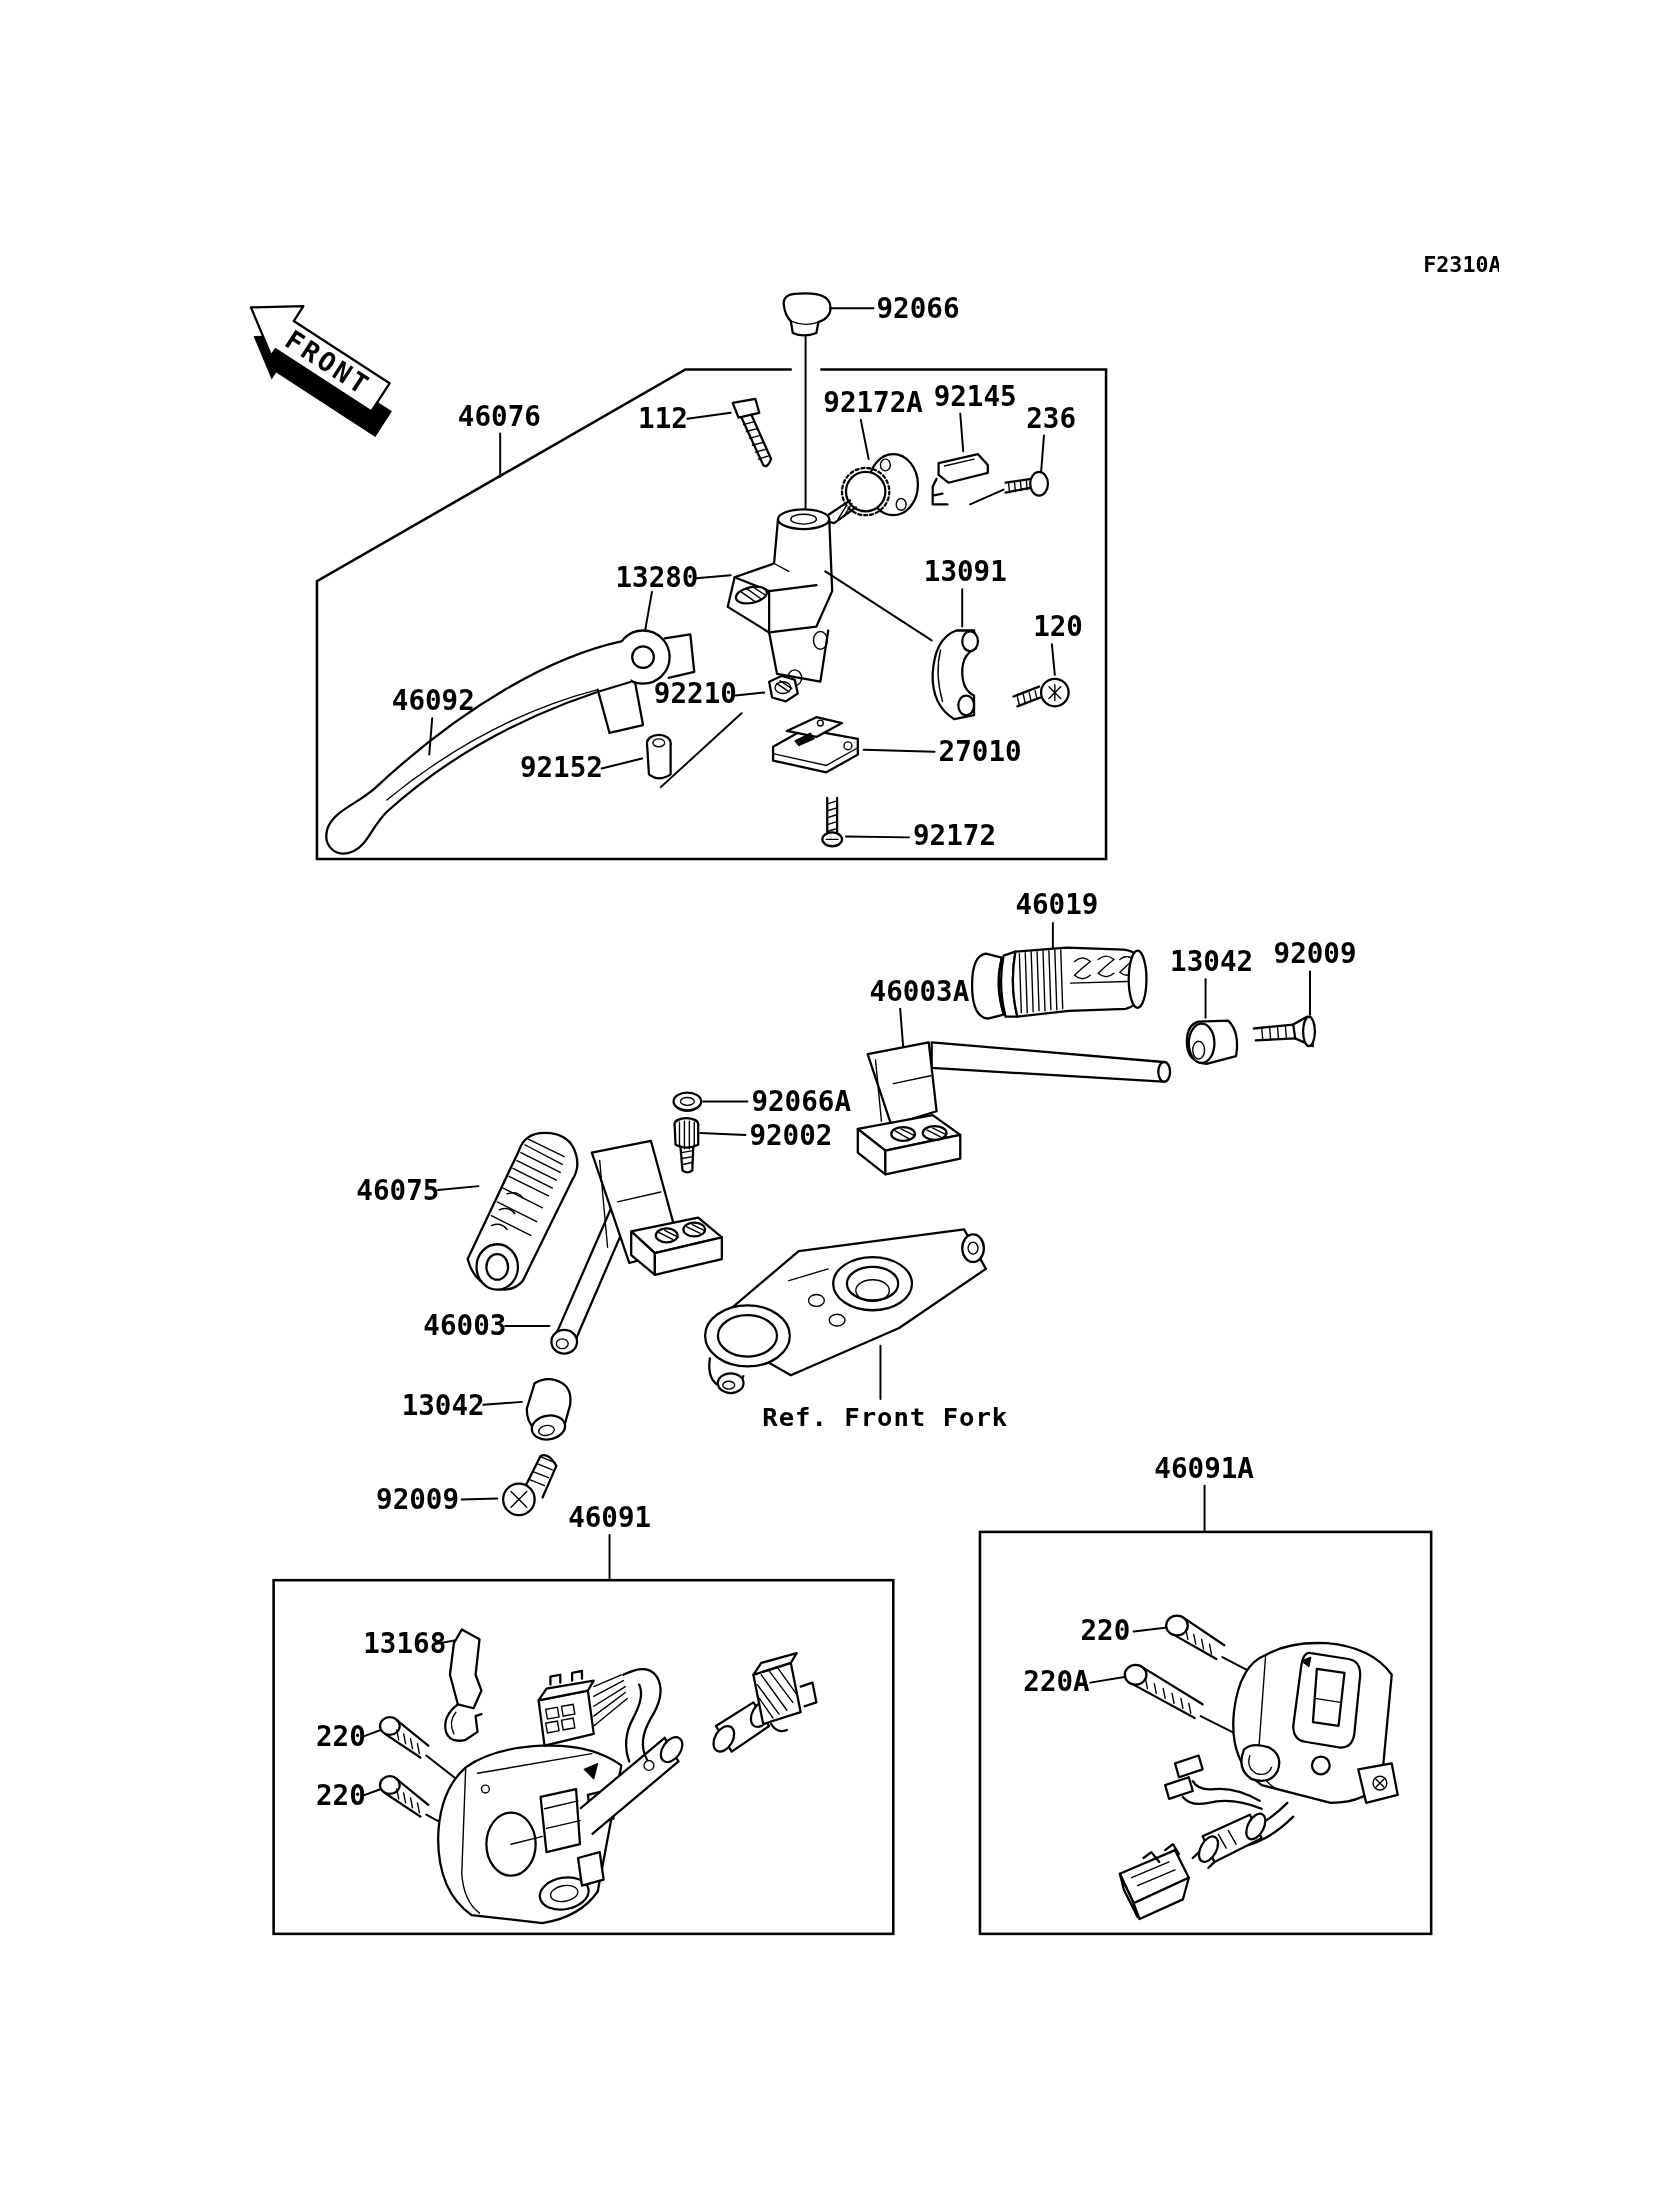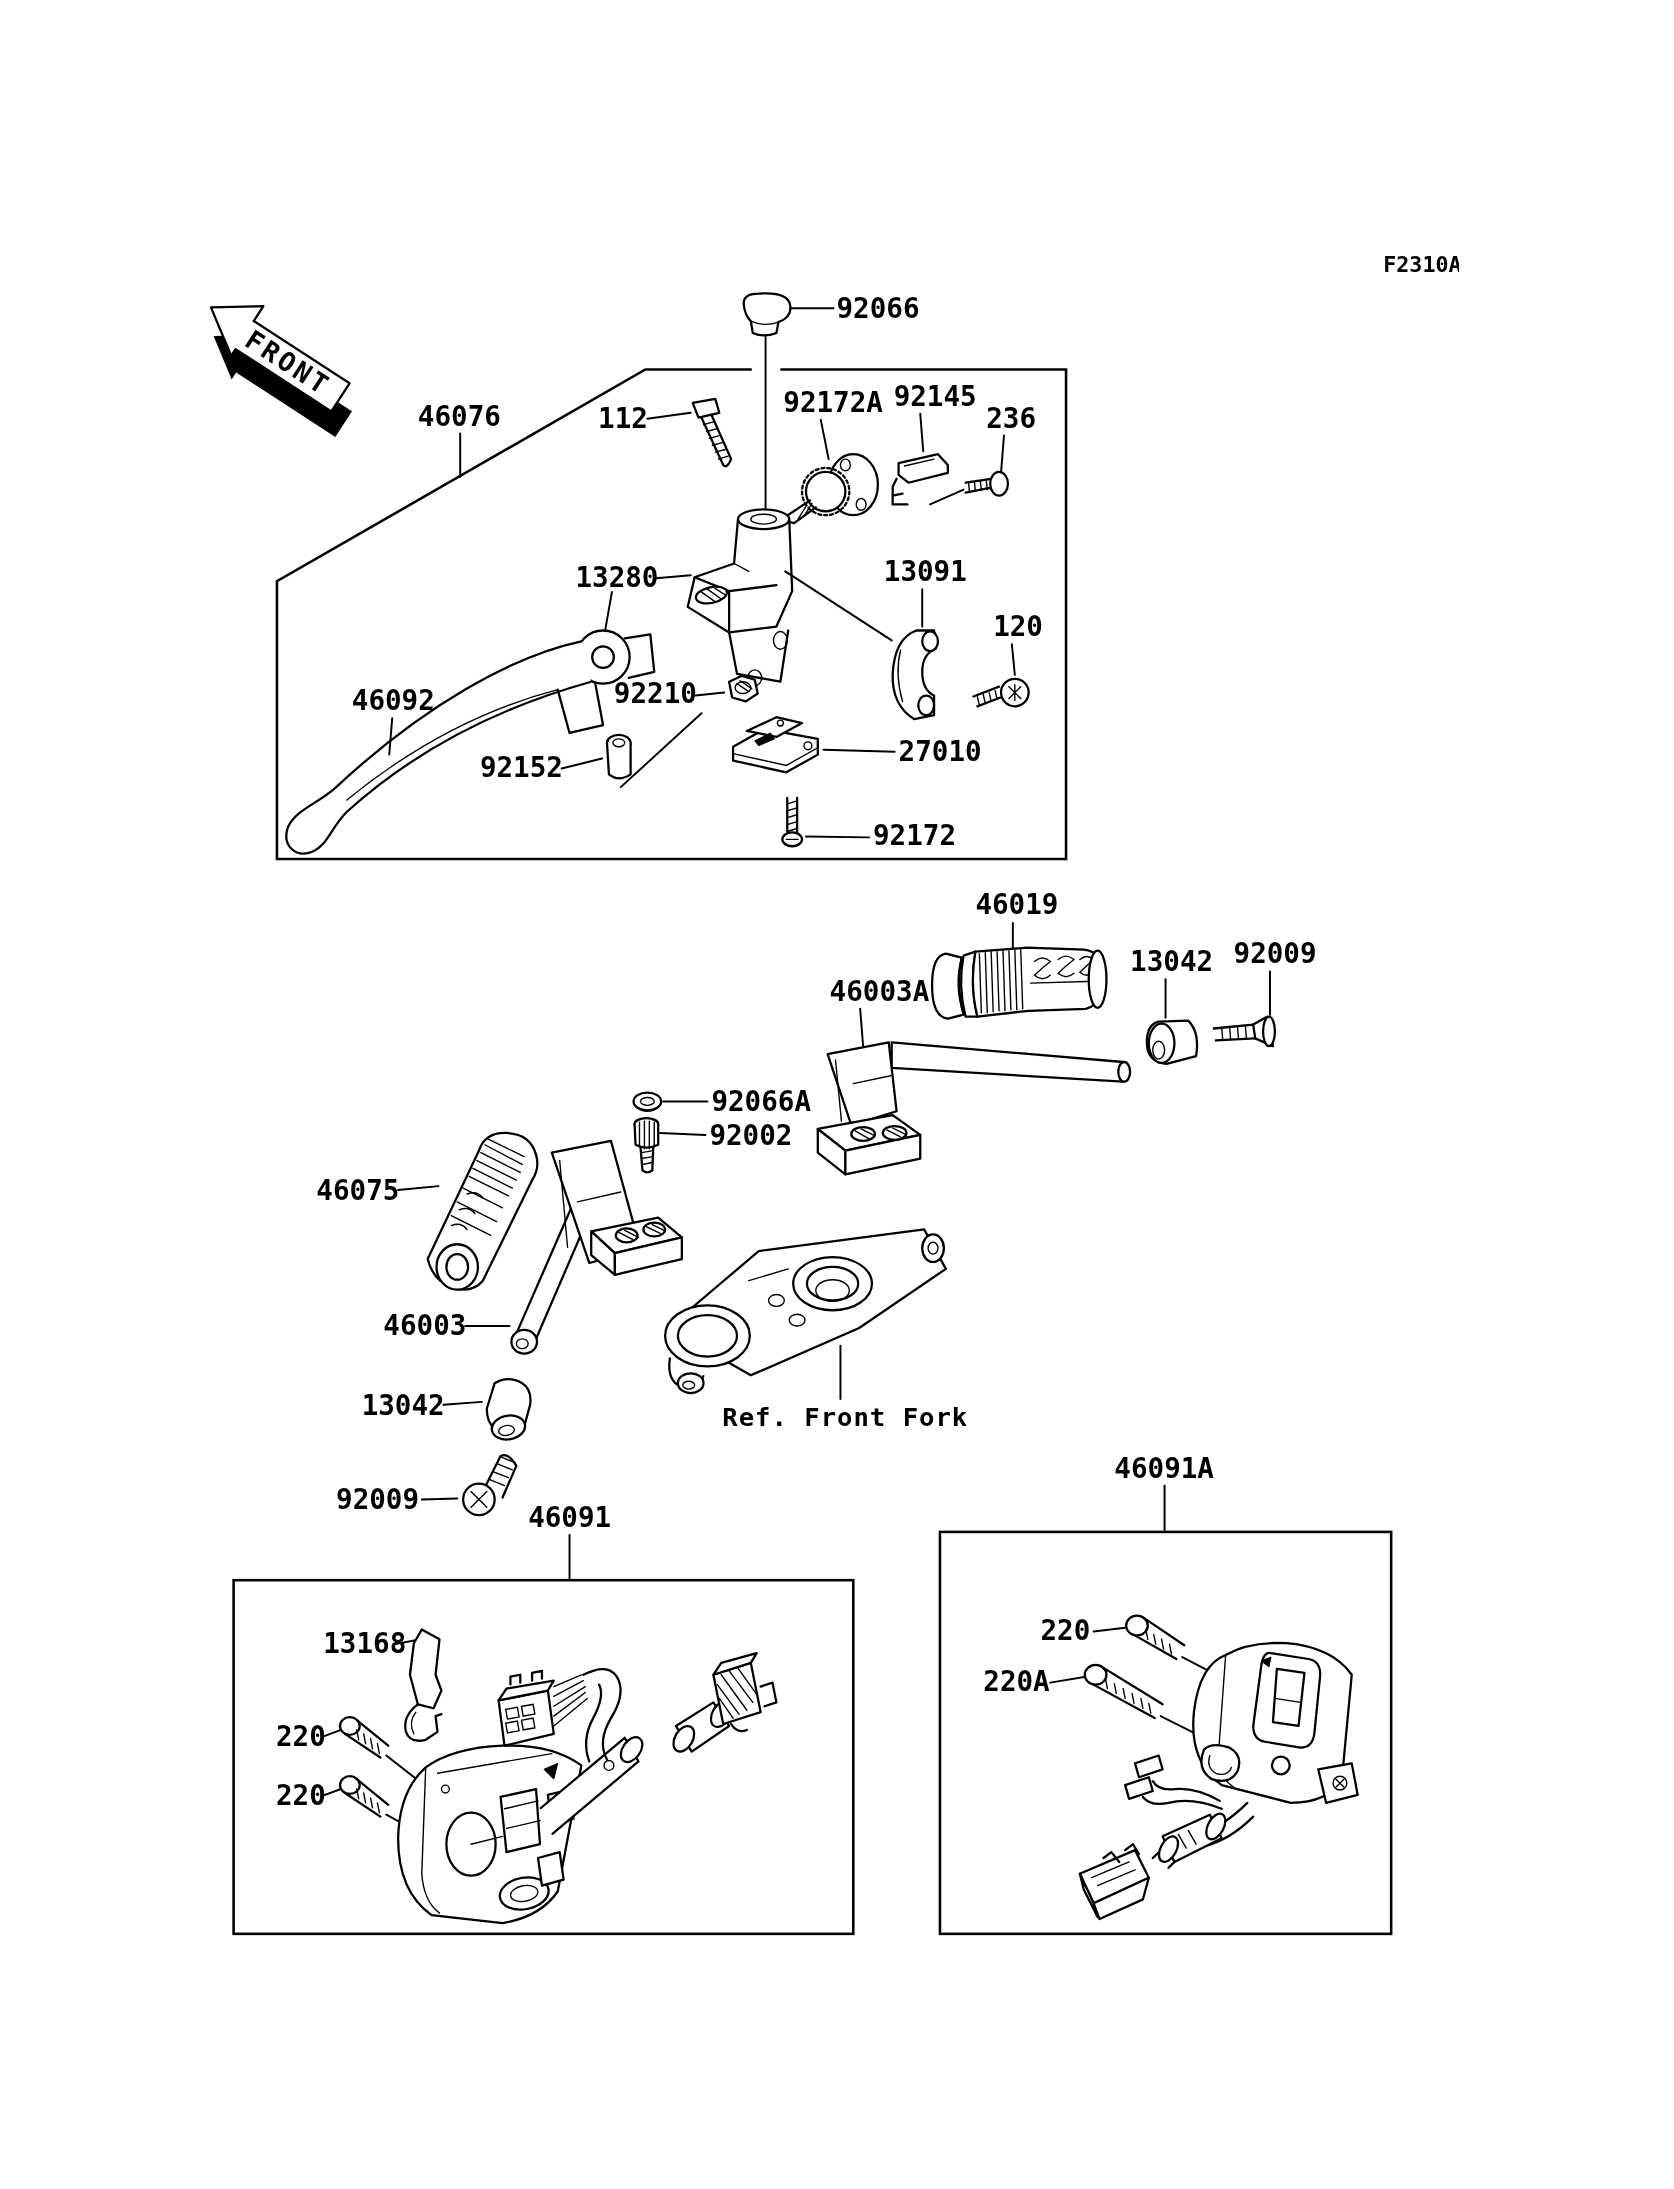--- a/index.html
+++ b/index.html
@@ -1,16 +1,16 @@
 <!DOCTYPE html>
 <html><head>
 <meta charset="utf-8">
 <style>
   html,body{margin:0;padding:0;background:#fff;}
-  .page{width:1459px;height:2190px;position:relative;background:#fff;overflow:hidden;}
+  .page{width:1459px;height:2190px;position:relative;background:#fff;overflow:hidden;padding-left:40px;}
   svg{display:block;}
   text{font-family:"DejaVu Sans Mono","Liberation Mono",monospace;font-weight:700;fill:#000;}
   .callout{font-size:28px;}
   .fig-code{font-size:22px;}
   .ref-label{font-size:26px;letter-spacing:1px;}
   .ln{stroke:#000;stroke-width:2;fill:none;stroke-linecap:round;}
   .pt{stroke:#000;stroke-width:2.3;fill:#fff;stroke-linejoin:round;}
   .ptn{stroke:#000;stroke-width:2.3;fill:none;stroke-linejoin:round;stroke-linecap:round;}
   .thin{stroke:#000;stroke-width:1.4;fill:none;stroke-linecap:round;}
   .blk{fill:#000;stroke:#000;stroke-width:1;}

